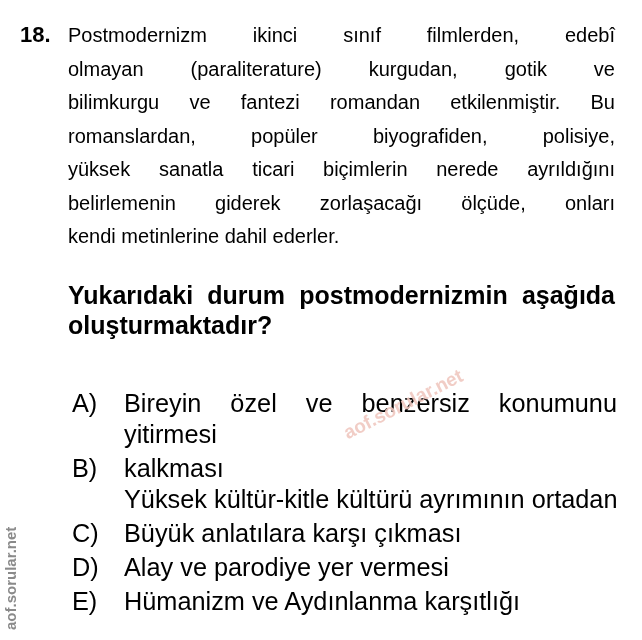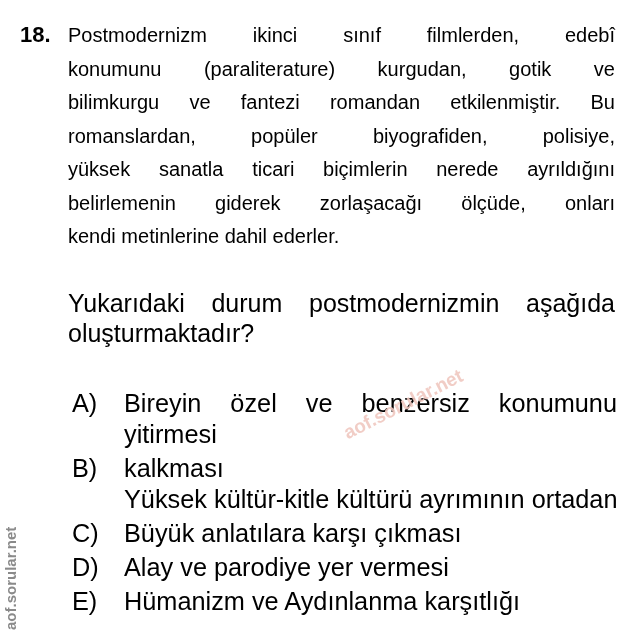--- a/index.html
+++ b/index.html
@@ -41,23 +41,22 @@
     }
     .stem .line.last {
       text-align-last: left;
     }
     .question {
       position: absolute;
       left: 68px;
       top: 280px;
       width: 547px;
       font-size: 25px;
-      font-weight: normal;
+      font-weight: bold;
       line-height: 30px;
-      margin-top: 8px;
     }
     .question .line {
       display: block;
       text-align: justify;
       text-align-last: justify;
       white-space: nowrap;
     }
     .question .line.last {
       text-align-last: left;
     }
@@ -116,21 +115,21 @@
       white-space: nowrap;
     }
   </style>
 </head>
 <body>
 
 <div class="qnum">18.</div>
 
 <div class="stem">
   <span class="line">Postmodernizm  ikinci  sınıf  filmlerden,  edebî</span>
-  <span class="line">konumunu  (paraliterature)  kurgudan,  gotik  ve</span>
+  <span class="line">olmayan  (paraliterature)  kurgudan,  gotik  ve</span>
   <span class="line">bilimkurgu ve fantezi romandan etkilenmiştir. Bu</span>
   <span class="line">romanslardan,  popüler  biyografiden,  polisiye,</span>
   <span class="line">yüksek sanatla ticari biçimlerin nerede ayrıldığını</span>
   <span class="line">belirlemenin  giderek  zorlaşacağı  ölçüde,  onları</span>
   <span class="line last">kendi metinlerine dahil ederler.</span>
 </div>
 
 <div class="question">
   <span class="line">Yukarıdaki durum postmodernizmin aşağıda</span>
   <span class="line last">oluşturmaktadır?</span>

